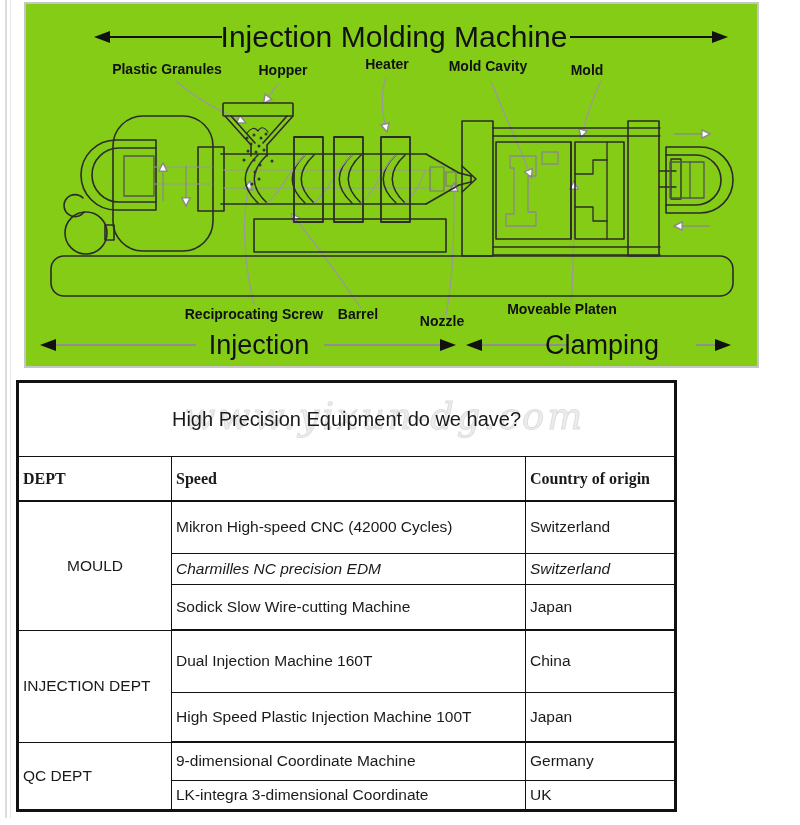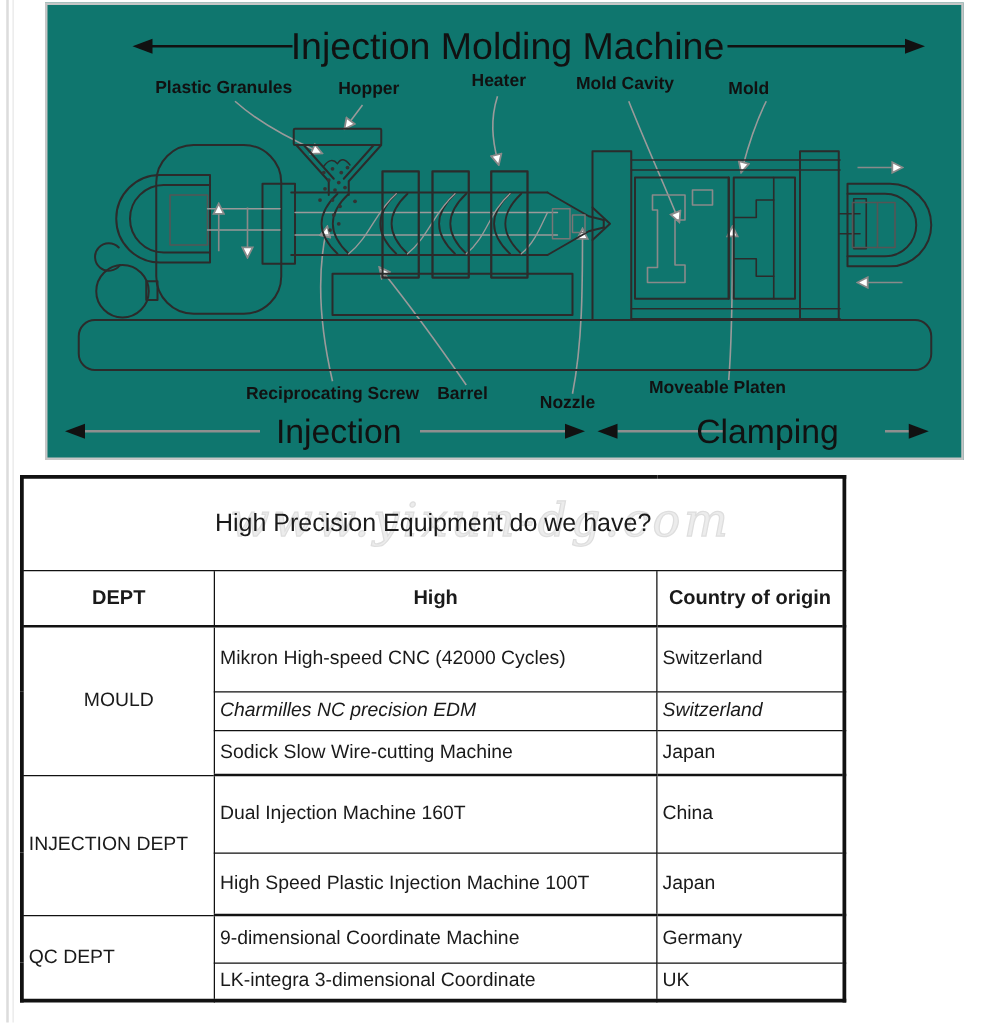--- a/index.html
+++ b/index.html
@@ -4,35 +4,35 @@
 <style>
   html,body{margin:0;padding:0;background:#fff;}
   body{width:800px;height:825px;position:relative;font-family:"Liberation Sans",sans-serif;color:#1a1a1a;overflow:hidden;}
 
   
   .edge-line{position:absolute;top:0;height:818px;background:#dcdcdc;}
   .edge-line.a{left:5px;width:2px;}
   .edge-line.b{left:10px;width:1px;background:#e7e7e7;}
 
   
-  .diagram-frame{position:absolute;left:36px;top:2px;width:731px;height:362px;border:2px solid #c6c6c6;background:#0f766e;}
+  .diagram-frame{position:absolute;left:24px;top:2px;width:731px;height:362px;border:2px solid #c6c6c6;background:#84cc16;}
   .diagram-frame svg{display:block;}
 
   .svg-title{font-family:"Liberation Sans",sans-serif;font-size:30px;fill:#111;}
   .svg-label{font-family:"Liberation Sans",sans-serif;font-size:14px;font-weight:600;fill:#111;}
   .svg-zone{font-family:"Liberation Sans",sans-serif;font-size:27px;fill:#111;}
 
   
   .table-wrap{position:absolute;left:16px;top:380px;width:658px;}
   table.equip{border-collapse:collapse;width:658px;table-layout:fixed;border:3px solid #111;}
   table.equip td{border:1.5px solid #111;font-size:15.5px;color:#1a1a1a;padding:0 4px;overflow:hidden;white-space:nowrap;}
   td.title-cell{height:73px;border-bottom:2px solid #111;position:relative;text-align:center;vertical-align:middle;}
   .table-title{font-size:20px;font-weight:normal;position:relative;z-index:2;}
   .watermark{position:absolute;left:165px;top:12px;z-index:1;font-family:"DejaVu Serif",serif;font-style:italic;font-size:37px;letter-spacing:3px;color:#ececec;-webkit-text-stroke:1px #dedede;pointer-events:none;}
-  tr.head-row td{height:43px;font-weight:bold;text-align:center;font-size:16px;border-bottom:2px solid #111;}
+  tr.head-row td{height:43px;font-weight:bold;font-size:16px;border-bottom:2px solid #111;font-family:Liberation Serif, serif;}
   td.dept-cell{text-align:center;font-size:16px;vertical-align:middle;}
   td.dept-left{text-align:left;padding:0 1px;font-size:15.5px;}
   td.item-cell{text-align:left;}
   td.country-cell{text-align:left;}
   td.indent{padding-left:15px;}
   tr.section-end td{border-bottom:2.5px solid #111;}
   col.c-dept{width:154px;} col.c-item{width:354px;} col.c-country{width:150px;}
 </style>
 </head>
 <body>
@@ -244,34 +244,34 @@
       </colgroup>
     <tbody>
       <tr>
         <td class="title-cell" colspan="3">
           <span class="watermark">www.yixun-dg.com</span>
           <span class="table-title">High Precision Equipment do we have?</span>
         </td>
       </tr>
       <tr class="head-row">
         <td>DEPT</td>
-        <td>High</td>
+        <td>Speed</td>
         <td>Country of origin</td>
       </tr>
 
       <tr style="height:52px;">
         <td class="dept-cell" rowspan="3">MOULD</td>
         <td class="item-cell">Mikron High-speed CNC (42000 Cycles)</td>
         <td class="country-cell">Switzerland</td>
       </tr>
       <tr style="height:31px;font-style:italic;">
         <td class="item-cell">Charmilles NC precision EDM</td>
         <td class="country-cell">Switzerland</td>
       </tr>
-      <tr class="section-end" style="height:36px;">
+      <tr class="section-end" style="height:46px;">
         <td class="item-cell">Sodick Slow Wire-cutting Machine</td>
         <td class="country-cell">Japan</td>
       </tr>
 
       <tr style="height:62px;">
         <td class="dept-cell dept-left" rowspan="2">INJECTION DEPT</td>
         <td class="item-cell">Dual Injection Machine 160T</td>
         <td class="country-cell">China</td>
       </tr>
       <tr class="section-end" style="height:50px;">

